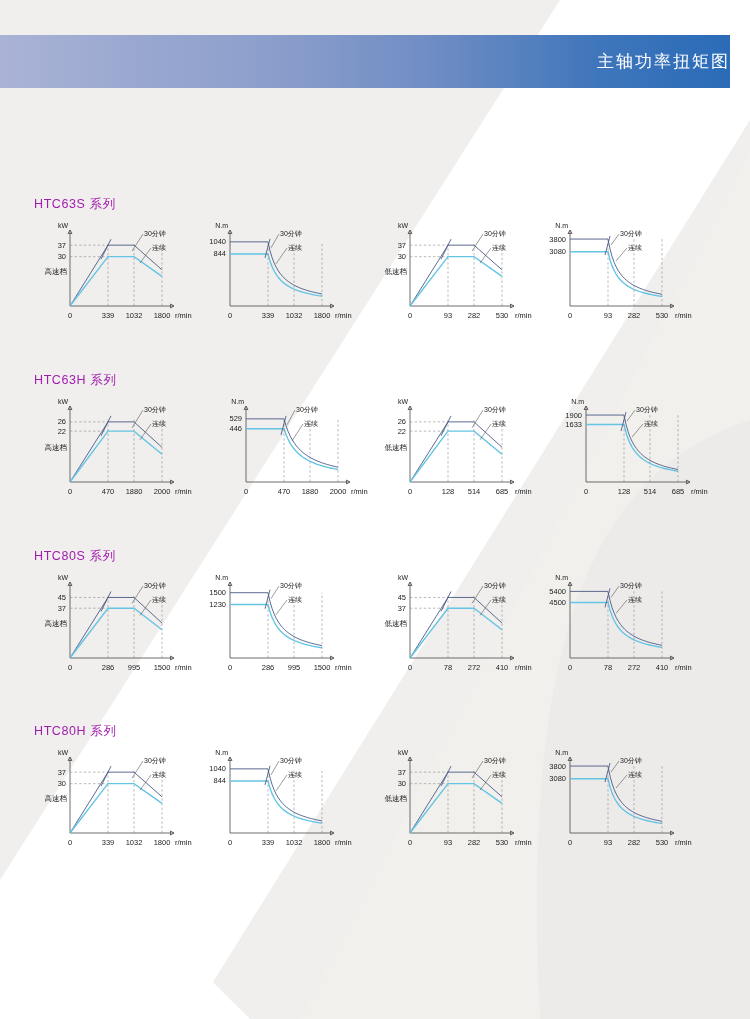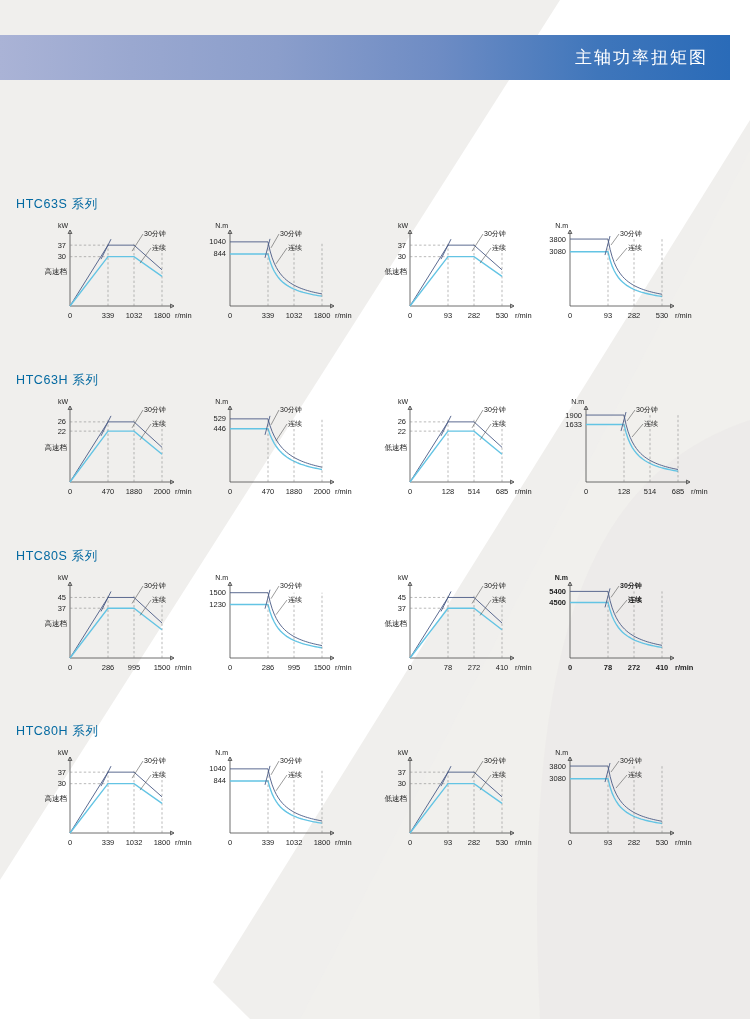--- a/index.html
+++ b/index.html
@@ -7,34 +7,34 @@
     width:750px;height:1019px;position:relative;overflow:hidden;
     background:#f0efed;
     font-family:"Liberation Sans","DejaVu Sans",sans-serif;
   }
   
   .bg-layer{position:absolute;inset:0;overflow:hidden;}
   .bg-layer svg{position:absolute;top:0;left:0;}
 
   
   .banner{
-    position:absolute;left:0;top:35px;width:730px;height:45px;
+    position:absolute;left:0;top:35px;width:730px;height:53px;
     background:linear-gradient(90deg,#aab3d6 0%,#9aa8d0 18%,#8b9ecb 38%,#6e8cc4 60%,#3f76bb 82%,#2a6bb8 100%);
     display:flex;align-items:center;justify-content:flex-end;
-    box-sizing:border-box;padding-right:22px;z-index:5;
+    box-sizing:border-box;z-index:5;
   }
   .banner-title{
     color:#ffffff;font-size:17px;letter-spacing:2px;font-weight:500;
   }
 
   
   .content{position:absolute;left:0;top:0;width:750px;z-index:4;}
   .series-block{position:absolute;left:0;width:750px;}
   .series-title{
-    position:absolute;left:16px;top:0;font-size:12.5px;color:#0369a1;letter-spacing:.6px;
+    position:absolute;left:34px;top:0;font-size:12.5px;color:#a21caf;letter-spacing:.6px;
   }
   .charts-row{position:absolute;left:0;top:24px;width:750px;height:115px;}
 
   .chart{position:absolute;top:0;}
   .chart svg{display:block;overflow:visible;}
 
   .axis-unit{font-size:7px;fill:#222;font-family:"Liberation Sans",sans-serif;}
   .tick-lbl{font-size:7.5px;fill:#1c1c1c;font-family:"Liberation Sans",sans-serif;}
   .val-lbl{font-size:7.5px;fill:#1c1c1c;font-family:"Liberation Sans",sans-serif;}
   .gear-lbl{font-size:7.5px;fill:#1c1c1c;font-family:"Liberation Sans",sans-serif;}
@@ -205,21 +205,21 @@
             <text class="curve-lbl" x="112" y="30">连续</text>
             <path class="leader" d="M103,14 L92,31.875"></path>
             <path class="leader" d="M111,28 L100,43.875"></path>
             <text class="tick-lbl" x="30" y="98" text-anchor="middle">0</text>
             <text class="tick-lbl" x="68" y="98" text-anchor="middle">470</text>
             <text class="tick-lbl" x="94" y="98" text-anchor="middle">1880</text>
             <text class="tick-lbl" x="122" y="98" text-anchor="middle">2000</text>
             <text class="tick-lbl" x="135" y="98">r/min</text>
           </svg>
         </div>
-      <div class="chart" style="left:200px;">
+      <div class="chart" style="left:216px;">
           <svg width="150" height="112" viewBox="0 0 150 112">
             <path class="axisline" d="M30,10 L30,86 L134,86"></path>
             <path class="axisline" d="M134,86 l-3.5,-2 l0,4 z" fill="#4a4a4a"></path>
             <path class="axisline" d="M30,10 l-2,3.5 l4,0 z" fill="#4a4a4a"></path>
             <text class="axis-unit" x="28" y="8" text-anchor="end">N.m</text>
             <text class="val-lbl" x="26" y="25.361290322580643" text-anchor="end">529</text>
             <text class="val-lbl" x="26" y="35.26774193548387" text-anchor="end">446</text>
             <path class="ln30" d="M30,22.861290322580643 L68,22.861290322580643 L70.08,29.89 L72.15,35.51 L74.23,40.10 L76.31,43.93 L78.38,47.17 L80.46,49.95 L82.54,52.35 L84.62,54.46 L86.69,56.31 L88.77,57.96 L90.85,59.44 L92.92,60.77 L95.00,61.97 L97.08,63.06 L99.15,64.06 L101.23,64.98 L103.31,65.82 L105.38,66.59 L107.46,67.31 L109.54,67.98 L111.62,68.60 L113.69,69.18 L115.77,69.73 L117.85,70.23 L119.92,70.71 L122.00,71.16"></path>
             <path class="lncont" d="M30,32.76774193548387 L68,32.76774193548387 L70.08,38.69 L72.15,43.43 L74.23,47.30 L76.31,50.53 L78.38,53.26 L80.46,55.60 L82.54,57.63 L84.62,59.41 L86.69,60.97 L88.77,62.36 L90.85,63.61 L92.92,64.73 L95.00,65.74 L97.08,66.66 L99.15,67.50 L101.23,68.28 L103.31,68.98 L105.38,69.64 L107.46,70.25 L109.54,70.81 L111.62,71.33 L113.69,71.82 L115.77,72.28 L117.85,72.71 L119.92,73.11 L122.00,73.49"></path>
             <path class="guide" d="M68,86 L68,22.861290322580643"></path>
@@ -370,21 +370,21 @@
             <text class="curve-lbl" x="112" y="30">连续</text>
             <path class="leader" d="M103,14 L92,31.454545454545453"></path>
             <path class="leader" d="M111,28 L100,43.45454545454545"></path>
             <text class="tick-lbl" x="30" y="98" text-anchor="middle">0</text>
             <text class="tick-lbl" x="68" y="98" text-anchor="middle">78</text>
             <text class="tick-lbl" x="94" y="98" text-anchor="middle">272</text>
             <text class="tick-lbl" x="122" y="98" text-anchor="middle">410</text>
             <text class="tick-lbl" x="135" y="98">r/min</text>
           </svg>
         </div>
-      <div class="chart" style="left:540px;font-weight:bold;">
+      <div class="chart" style="left:540px;">
           <svg width="150" height="112" viewBox="0 0 150 112">
             <path class="axisline" d="M30,10 L30,86 L134,86"></path>
             <path class="axisline" d="M134,86 l-3.5,-2 l0,4 z" fill="#4a4a4a"></path>
             <path class="axisline" d="M30,10 l-2,3.5 l4,0 z" fill="#4a4a4a"></path>
             <text class="axis-unit" x="28" y="8" text-anchor="end">N.m</text>
             <text class="val-lbl" x="26" y="21.89999999999999" text-anchor="end">5400</text>
             <text class="val-lbl" x="26" y="33" text-anchor="end">4500</text>
             <path class="ln30" d="M30,19.39999999999999 L68,19.39999999999999 L70.08,28.77 L72.15,35.83 L74.23,41.34 L76.31,45.75 L78.38,49.38 L80.46,52.40 L82.54,54.96 L84.62,57.16 L86.69,59.07 L88.77,60.74 L90.85,62.22 L92.92,63.53 L95.00,64.71 L97.08,65.77 L99.15,66.73 L101.23,67.60 L103.31,68.40 L105.38,69.13 L107.46,69.80 L109.54,70.42 L111.62,70.99 L113.69,71.53 L115.77,72.02 L117.85,72.49 L119.92,72.92 L122.00,73.33"></path>
             <path class="lncont" d="M30,30.5 L68,30.5 L70.08,38.31 L72.15,44.19 L74.23,48.78 L76.31,52.46 L78.38,55.48 L80.46,58.00 L82.54,60.14 L84.62,61.97 L86.69,63.56 L88.77,64.95 L90.85,66.18 L92.92,67.28 L95.00,68.26 L97.08,69.14 L99.15,69.94 L101.23,70.67 L103.31,71.33 L105.38,71.94 L107.46,72.50 L109.54,73.01 L111.62,73.49 L113.69,73.94 L115.77,74.35 L117.85,74.74 L119.92,75.10 L122.00,75.44"></path>
             <path class="guide" d="M68,86 L68,19.39999999999999"></path>

